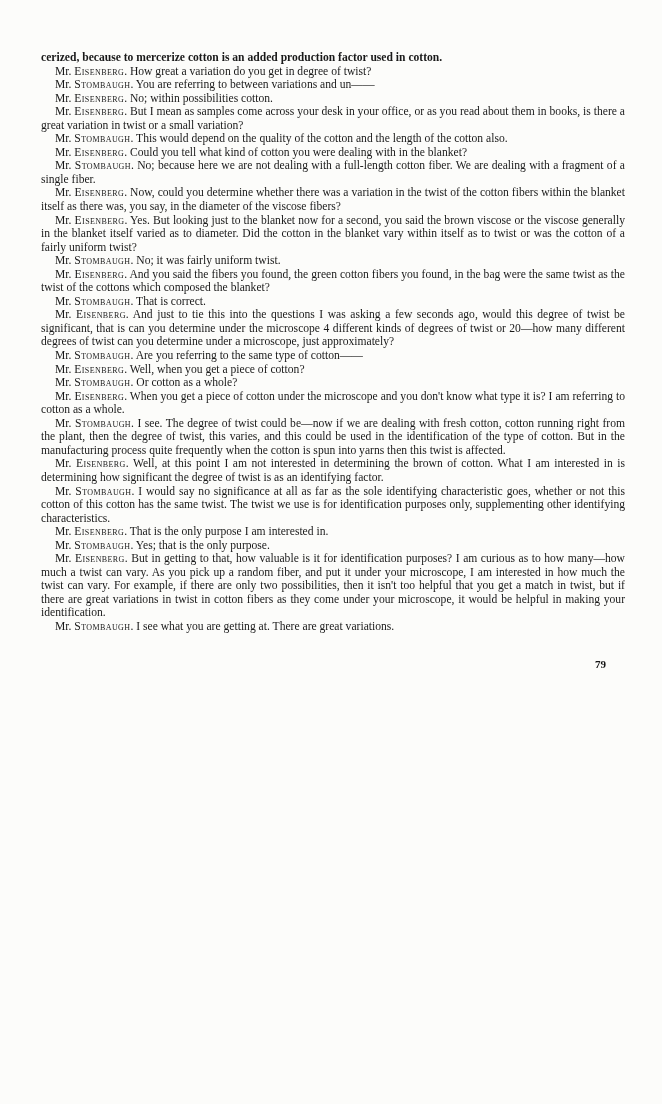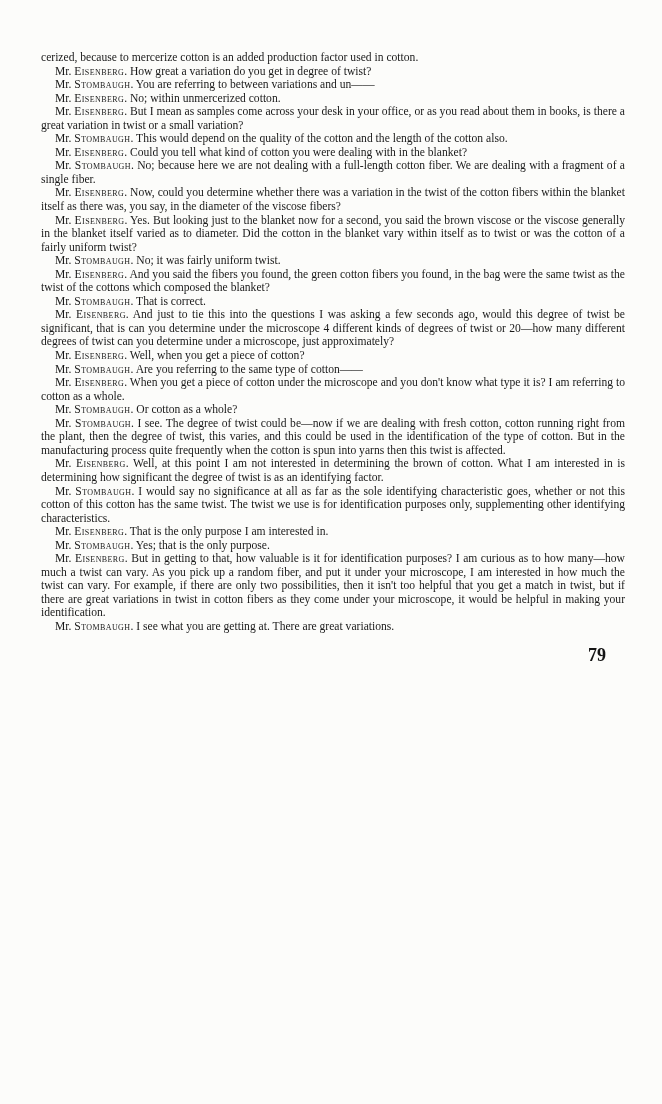--- a/index.html
+++ b/index.html
@@ -19,46 +19,47 @@
     line-height: 13.55px;
     color: #191919;
   }
   .para {
     margin: 0;
     text-align: justify;
     text-indent: 14px;
   }
   .para.continuation {
     text-indent: 0;
+    font-weight: bold;
   }
   .speaker {
     font-variant: small-caps;
     letter-spacing: 0.4px;
   }
   .page-number {
-    margin-top: 15px;
+    margin-top: 24px;
     padding-right: 19px;
     text-align: right;
     font-weight: bold;
-    font-size: 18px;
+    font-size: 11px;
     color: #141414;
   }
 </style>
 </head>
 <body>
 
 <div class="page">
   <div class="text-block">
     <p class="para continuation">cerized, because to mercerize cotton is an added production factor used in cotton.</p>
     <div id="dialogue">
   <p class="para"><span class="prefix">Mr. </span><span class="speaker">Eisenberg</span><span class="speech">. How great a variation do you get in degree of twist?</span></p>
 
   <p class="para"><span class="prefix">Mr. </span><span class="speaker">Stombaugh</span><span class="speech">. You are referring to between variations and un——</span></p>
 
-  <p class="para"><span class="prefix">Mr. </span><span class="speaker">Eisenberg</span><span class="speech">. No; within unmercerized cotton.</span></p>
+  <p class="para"><span class="prefix">Mr. </span><span class="speaker">Eisenberg</span><span class="speech">. No; within possibilities cotton.</span></p>
 
   <p class="para"><span class="prefix">Mr. </span><span class="speaker">Eisenberg</span><span class="speech">. But I mean as samples come across your desk in your office, or as you read about them in books, is there a great variation in twist or a small variation?</span></p>
 
   <p class="para"><span class="prefix">Mr. </span><span class="speaker">Stombaugh</span><span class="speech">. This would depend on the quality of the cotton and the length of the cotton also.</span></p>
 
 
   <p class="para"><span class="prefix">Mr. </span><span class="speaker">Eisenberg</span><span class="speech">. Could you tell what kind of cotton you were dealing with in the blanket?</span></p>
 
   <p class="para"><span class="prefix">Mr. </span><span class="speaker">Stombaugh</span><span class="speech">. No; because here we are not dealing with a full-length cotton fiber.  We are dealing with a fragment of a single fiber.</span></p>
 
@@ -68,27 +69,27 @@
   <p class="para"><span class="prefix">Mr. </span><span class="speaker">Eisenberg</span><span class="speech">. Yes.  But looking just to the blanket now for a second, you said the brown viscose or the viscose generally in the blanket itself varied as to diameter.  Did the cotton in the blanket vary within itself as to twist or was the cotton of a fairly uniform twist?</span></p>
 
   <p class="para"><span class="prefix">Mr. </span><span class="speaker">Stombaugh</span><span class="speech">. No; it was fairly uniform twist.</span></p>
 
   <p class="para"><span class="prefix">Mr. </span><span class="speaker">Eisenberg</span><span class="speech">. And you said the fibers you found, the green cotton fibers you found, in the bag were the same twist as the twist of the cottons which composed the blanket?</span></p>
 
   <p class="para"><span class="prefix">Mr. </span><span class="speaker">Stombaugh</span><span class="speech">. That is correct.</span></p>
 
   <p class="para"><span class="prefix">Mr. </span><span class="speaker">Eisenberg</span><span class="speech">. And just to tie this into the questions I was asking a few seconds ago, would this degree of twist be significant, that is can you determine under the microscope 4 different kinds of degrees of twist or 20—how many different degrees of twist can you determine under a microscope, just approximately?</span></p>
 
+  <p class="para"><span class="prefix">Mr. </span><span class="speaker">Stombaugh</span><span class="speech">. Are you referring to the same type of cotton——</span></p>
+
   <p class="para"><span class="prefix">Mr. </span><span class="speaker">Eisenberg</span><span class="speech">. Well, when you get a piece of cotton?</span></p>
 
-  <p class="para"><span class="prefix">Mr. </span><span class="speaker">Stombaugh</span><span class="speech">. Are you referring to the same type of cotton——</span></p>
+  <p class="para"><span class="prefix">Mr. </span><span class="speaker">Stombaugh</span><span class="speech">. Or cotton as a whole?</span></p>
 
   <p class="para"><span class="prefix">Mr. </span><span class="speaker">Eisenberg</span><span class="speech">. When you get a piece of cotton under the microscope and you don't know what type it is?  I am referring to cotton as a whole.</span></p>
-
-  <p class="para"><span class="prefix">Mr. </span><span class="speaker">Stombaugh</span><span class="speech">. Or cotton as a whole?</span></p>
 
   <p class="para"><span class="prefix">Mr. </span><span class="speaker">Stombaugh</span><span class="speech">. I see.  The degree of twist could be—now if we are dealing with fresh cotton, cotton running right from the plant, then the degree of twist, this varies, and this could be used in the identification of the type of cotton. But in the manufacturing process quite frequently when the cotton is spun into yarns then this twist is affected.</span></p>
 
   <p class="para"><span class="prefix">Mr. </span><span class="speaker">Eisenberg</span><span class="speech">. Well, at this point I am not interested in determining the brown of cotton.  What I am interested in is determining how significant the degree of twist is as an identifying factor.</span></p>
 
   <p class="para"><span class="prefix">Mr. </span><span class="speaker">Stombaugh</span><span class="speech">. I would say no significance at all as far as the sole identifying characteristic goes, whether or not this cotton of this cotton has the same twist.  The twist we use is for identification purposes only, supplementing other identifying characteristics.</span></p>
 
   <p class="para"><span class="prefix">Mr. </span><span class="speaker">Eisenberg</span><span class="speech">. That is the only purpose I am interested in.</span></p>
 
   <p class="para"><span class="prefix">Mr. </span><span class="speaker">Stombaugh</span><span class="speech">. Yes; that is the only purpose.</span></p>

